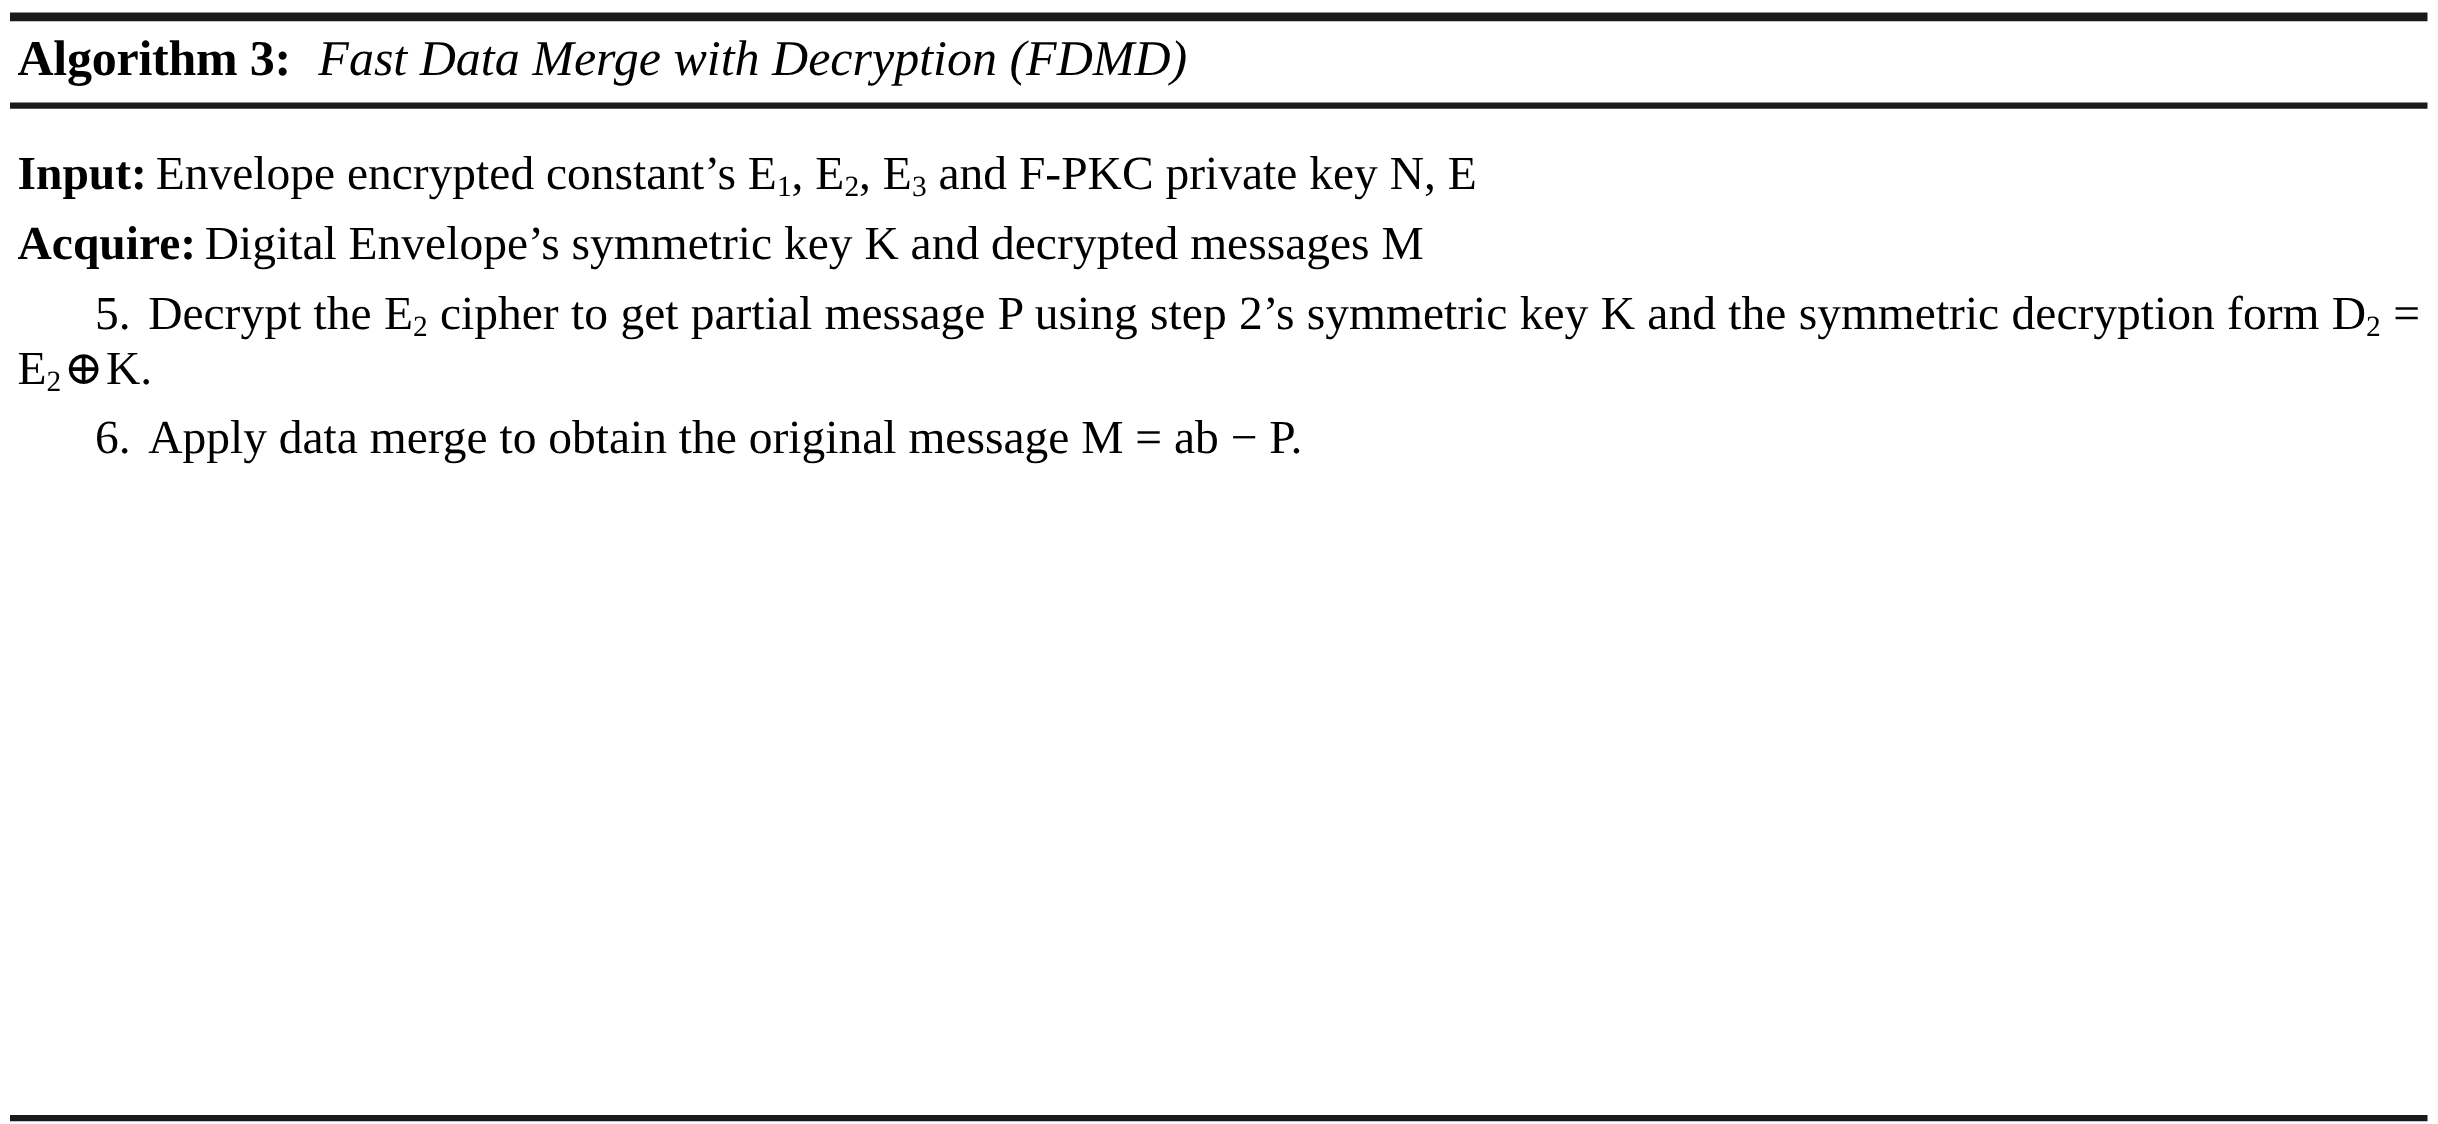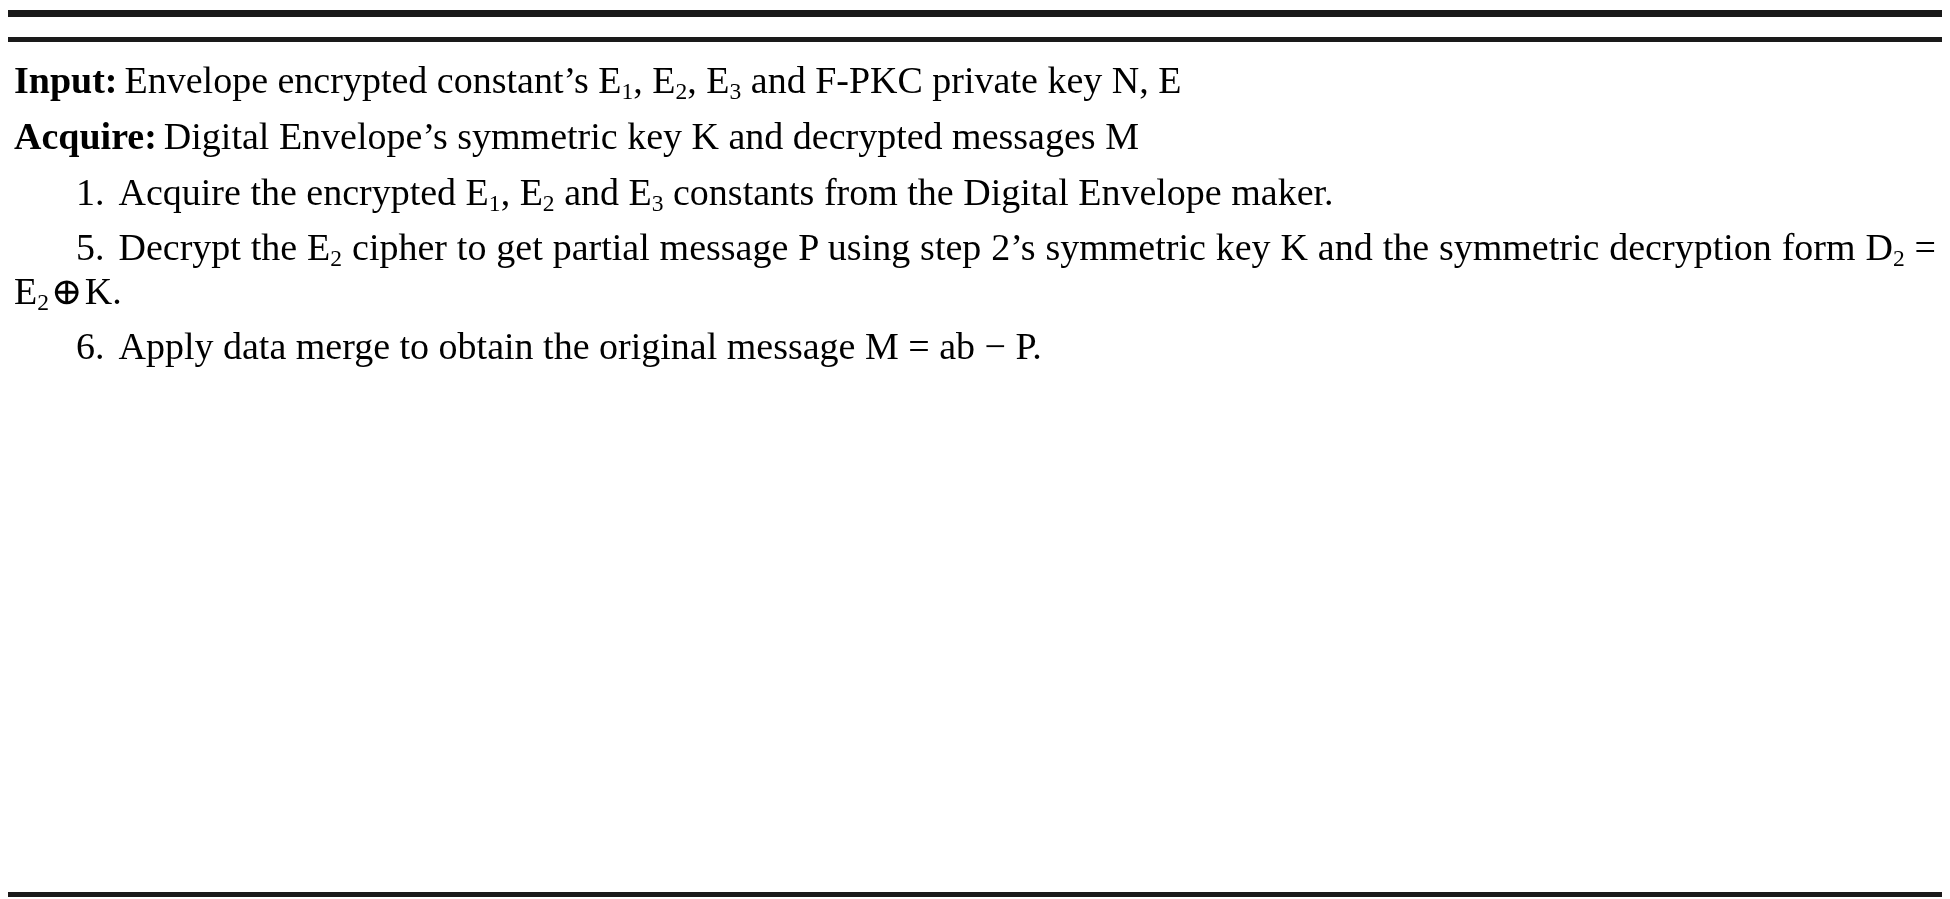--- a/index.html
+++ b/index.html
@@ -47,21 +47,21 @@
     letter-spacing: -0.2px;
   }
   .algo-title {
     font-style: italic;
     margin-left: 22px;
     letter-spacing: 0px;
   }
 
   
   .algo-body {
-    padding: 6px 6px 0 6px;
+    padding: 20px 6px 0 6px;
     font-size: 38px;
     line-height: 1.16;
   }
 
   .io-line {
     margin: 10px 0 12px 0;
     white-space: nowrap;
   }
   .io-label { font-weight: bold; }
 
@@ -90,37 +90,36 @@
   .xor { padding: 0 2px; }
 </style>
 </head>
 <body>
 
 <div class="algorithm-block">
 
   <div class="rule rule-top"></div>
 
   <div class="algo-header">
+    <span class="algo-label">Algorithm 3:</span>
+    <span class="algo-title">Fast Data Merge with Decryption (FDMD)</span>
   </div>
 
   <div class="rule rule-mid"></div>
 
   <div class="algo-body">
 
     <div class="io-line">
       <span class="io-label">Input:</span><span class="gap-sm"></span><span>Envelope encrypted constant’s E</span><sub>1</sub><span>, E</span><sub>2</sub><span>, E</span><sub>3</sub><span> and F-PKC private key N, E</span>
     </div>
 
     <div class="io-line">
       <span class="io-label">Acquire:</span><span class="gap-sm"></span><span>Digital Envelope’s symmetric key K and decrypted messages M</span>
     </div>
 
-    <div class="step no-justify">
-      <span class="step-num">1.</span><span class="gap-after-num"></span><span>Acquire the encrypted E</span><sub>1</sub><span>, E</span><sub>2</sub><span> and E</span><sub>3</sub><span> constants from the Digital Envelope maker.</span>
-    </div>
 
 
 
 
     <div class="step">
       <span class="step-num">5.</span><span class="gap-after-num"></span><span>Decrypt the E</span><sub>2</sub><span> cipher to get partial message P using step 2’s symmetric key K and the symmetric decryption form D</span><sub>2</sub><span> = E</span><sub>2</sub><span class="xor">⊕</span><span>K.</span>
     </div>
 
     <div class="step no-justify">
       <span class="step-num">6.</span><span class="gap-after-num"></span><span>Apply data merge to obtain the original message M = ab − P.</span>

